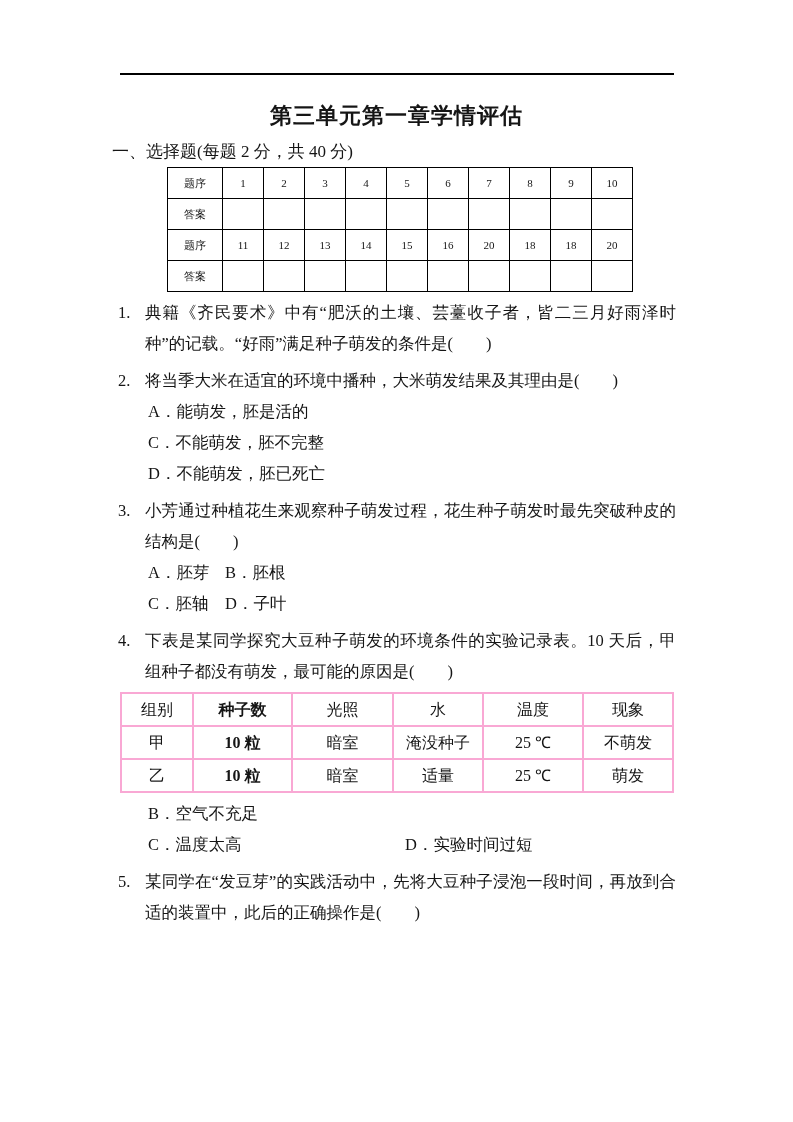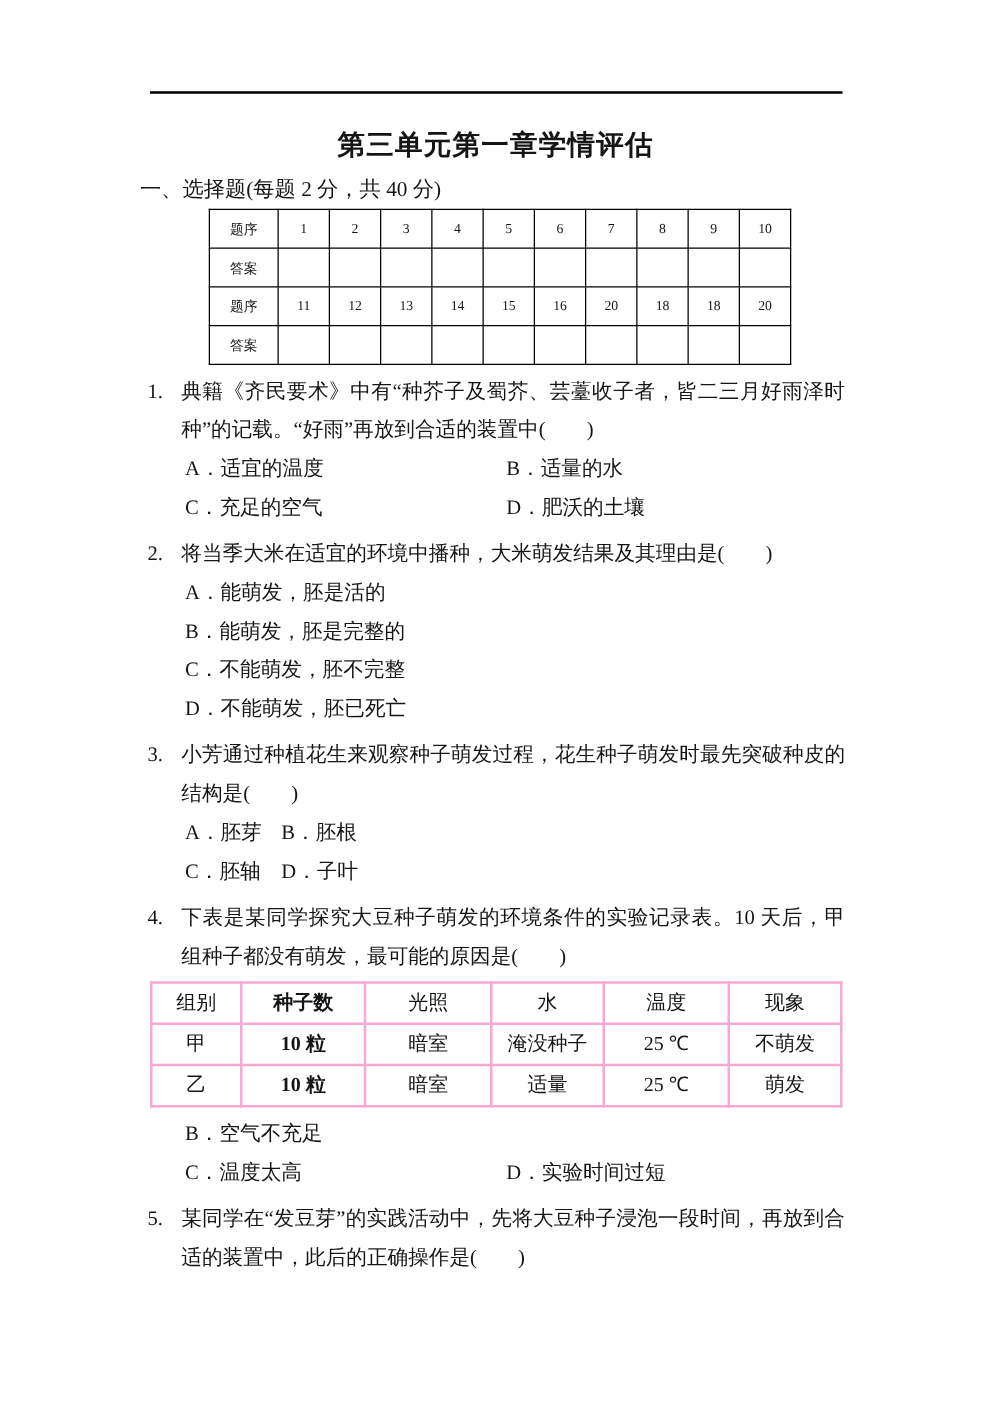--- a/index.html
+++ b/index.html
@@ -153,44 +153,31 @@
           <td></td>
           <td></td>
           <td></td>
         </tr>
       </tbody>
   </table>
   <div class="questions" id="questions">
       <div class="q">
         <div class="q-stem">
           <span class="q-num">1.</span>
-          <span class="q-text">典籍《齐民要术》中有“种芥子及蜀芥、芸薹收子者，皆二三月好雨泽时种”的记载。“好雨”再放到合适的装置中(　　)</span>
-        </div>
-        <div class="q-options layout-two-col">
-          <div class="opt-row">
-            <span>A．适宜的温度</span>
-            <span>B．适量的水</span>
-          </div>
-          <div class="opt-row">
-            <span>C．充足的空气</span>
-            <span>D．肥沃的土壤</span>
-          </div>
+          <span class="q-text">典籍《齐民要术》中有“肥沃的土壤、芸薹收子者，皆二三月好雨泽时种”的记载。“好雨”满足种子萌发的条件是(　　)</span>
         </div>
       </div>
       <div class="q">
         <div class="q-stem">
           <span class="q-num">2.</span>
           <span class="q-text">将当季大米在适宜的环境中播种，大米萌发结果及其理由是(　　)</span>
         </div>
         <div class="q-options layout-list">
           <div class="opt-row">
             <span>A．能萌发，胚是活的</span>
-          </div>
-          <div class="opt-row">
-            <span>B．能萌发，胚是完整的</span>
           </div>
           <div class="opt-row">
             <span>C．不能萌发，胚不完整</span>
           </div>
           <div class="opt-row">
             <span>D．不能萌发，胚已死亡</span>
           </div>
         </div>
       </div>
       <div class="q">

